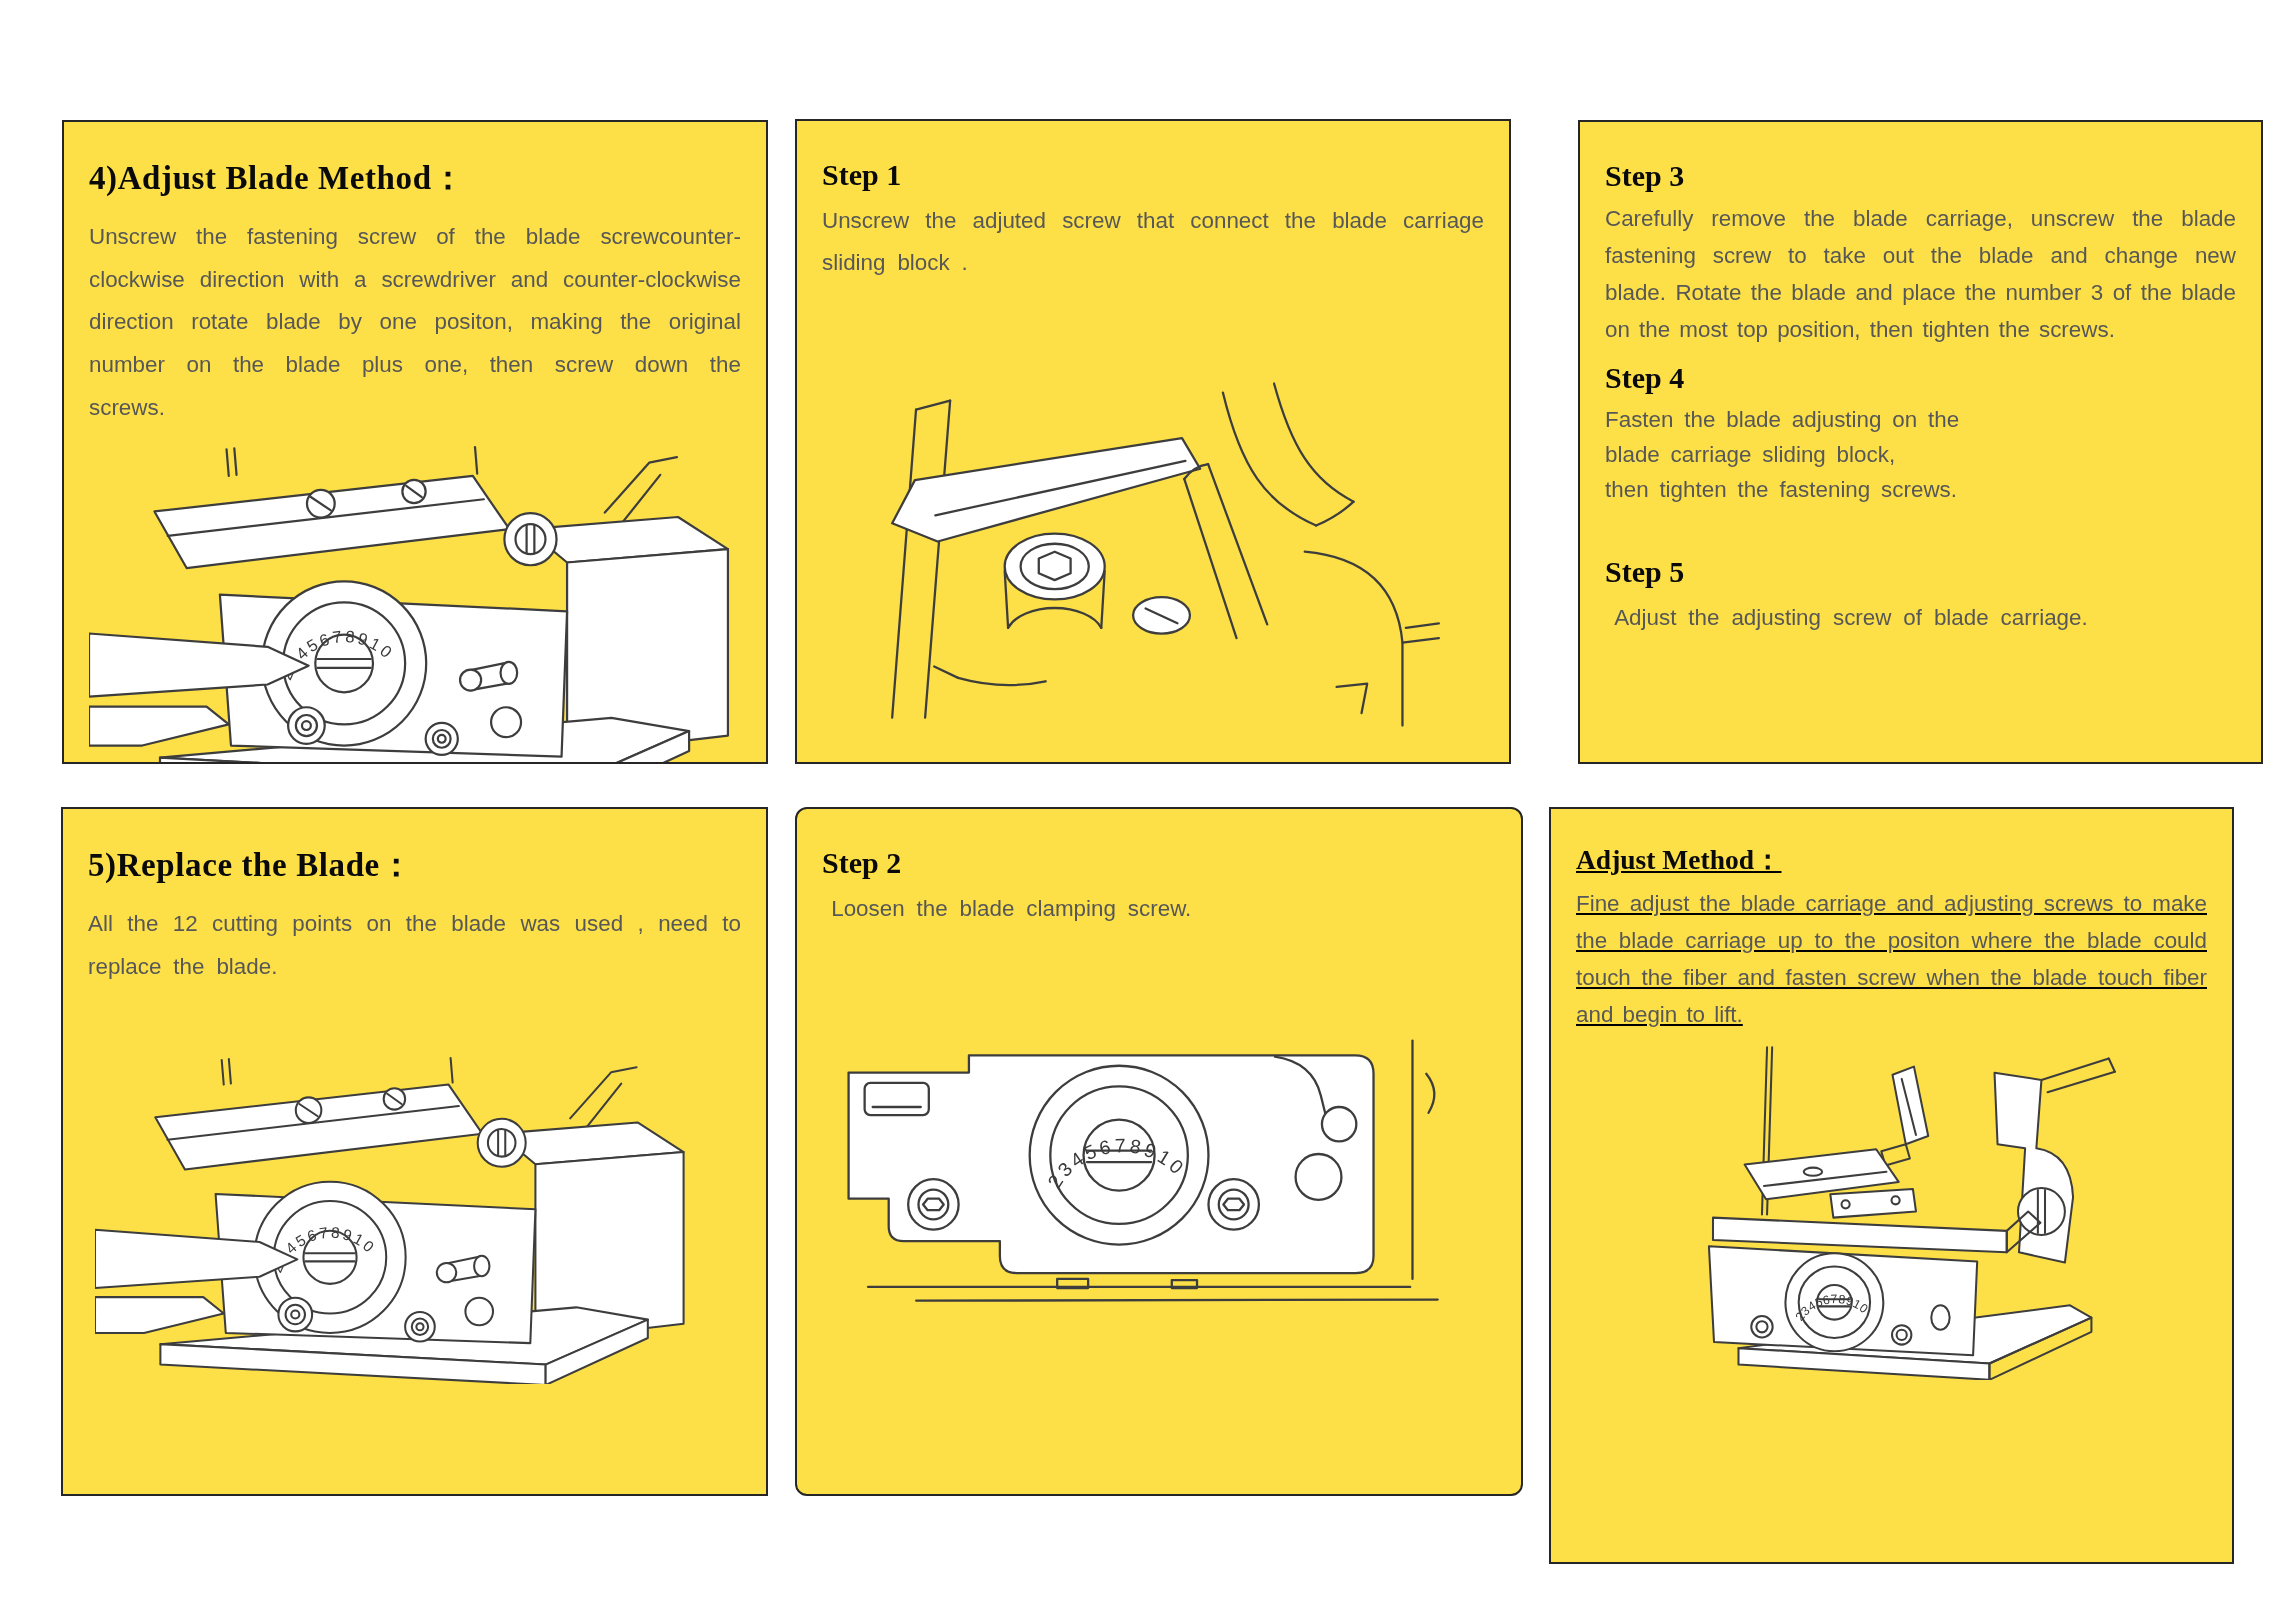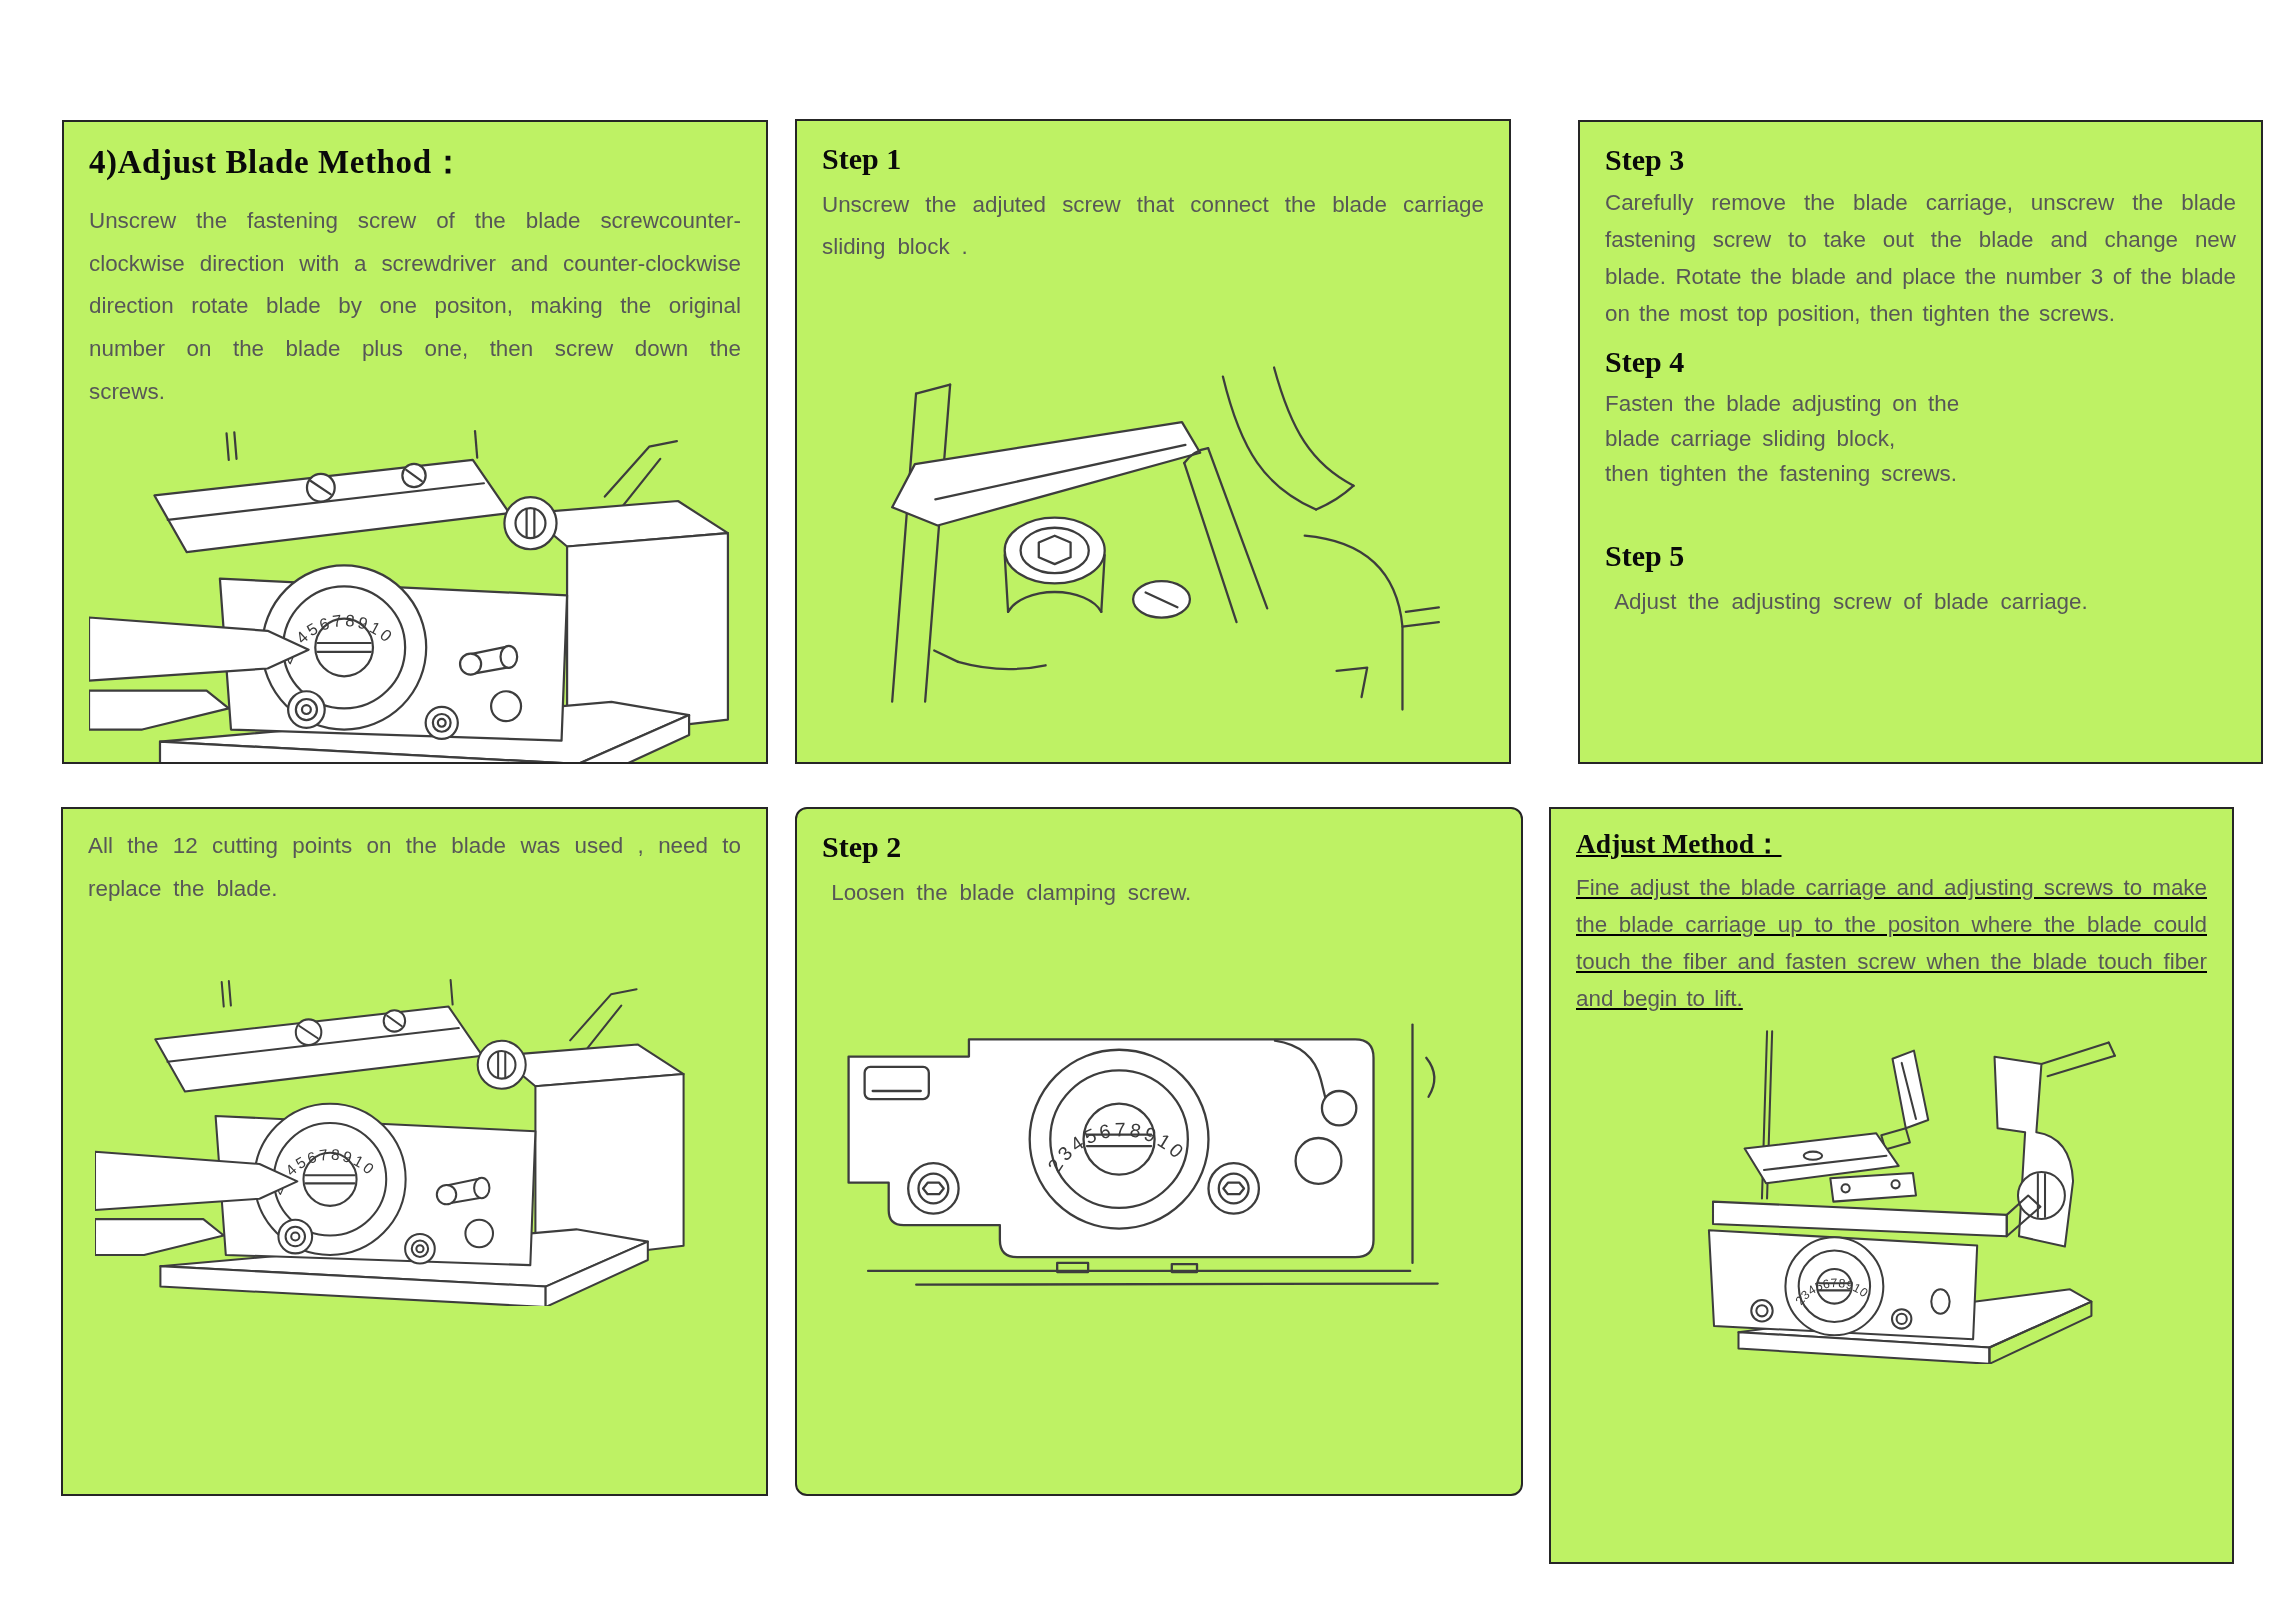--- a/index.html
+++ b/index.html
@@ -1,22 +1,22 @@
 <!DOCTYPE html>
 <html style="font-size:9.2px"><head>
 <meta charset="utf-8">
 <style>
   html,body{margin:0;padding:0;}
   body{
     width:2295px;height:1622px;background:#ffffff;position:relative;
     font-family:"Liberation Sans",sans-serif;overflow:hidden;
   }
   .panel{
-    position:absolute;background:#bef264;border:2.3px solid #262626;
-    box-sizing:border-box;padding:16px 25px;overflow:hidden;
+    position:absolute;background:#fde047;border:2.3px solid #262626;
+    box-sizing:border-box;padding:32px 25px;overflow:hidden;
   }
   #p1{left:62px;top:120px;width:706px;height:644px;}
   #p2{left:795px;top:119px;width:716px;height:645px;}
   #p3{left:1549px;top:120px;width:685px;height:644px;margin-left:29px;}
   #p4{left:61px;top:807px;width:707px;height:689px;}
   #p5{left:795px;top:807px;width:728px;height:689px;border-radius:12px;}
   #p6{left:1549px;top:807px;width:685px;height:757px;text-decoration:underline;}
 
   .sec-title{
     font-family:"Liberation Serif",serif;font-weight:700;font-size:33px;
@@ -152,20 +152,21 @@
   <h2 class="step-title mt-step4">Step 4</h2>
   <p class="line">Fasten the blade adjusting on the</p>
   <p class="line">blade carriage sliding block,</p>
   <p class="line">then tighten the fastening screws.</p>
 
   <h2 class="step-title mt-step5">Step 5</h2>
   <p class="body nojust indent">Adjust the adjusting screw of blade carriage.</p>
 </section>
 
 <section class="panel" id="p4">
+  <h2 class="sec-title">5)Replace the Blade：</h2>
   <p class="body">All the 12 cutting points on the blade was used , need to replace the blade.</p>
 
   <svg id="fig4" class="fig art" width="608" height="327" viewBox="0 0 1190 640">
     <line x1="248" y1="6" x2="252" y2="54"></line>
       <line x1="262" y1="4" x2="266" y2="52"></line>
       <line x1="696" y1="2" x2="700" y2="50"></line>
     <polyline points="930,120 1010,30 1060,20"></polyline>
       <polyline points="960,140 1030,52"></polyline>
     <polygon class="f" points="790,150 1062,128 1152,186 862,210"></polygon>
     <polygon class="f" points="862,210 1152,186 1152,522 862,556"></polygon>

